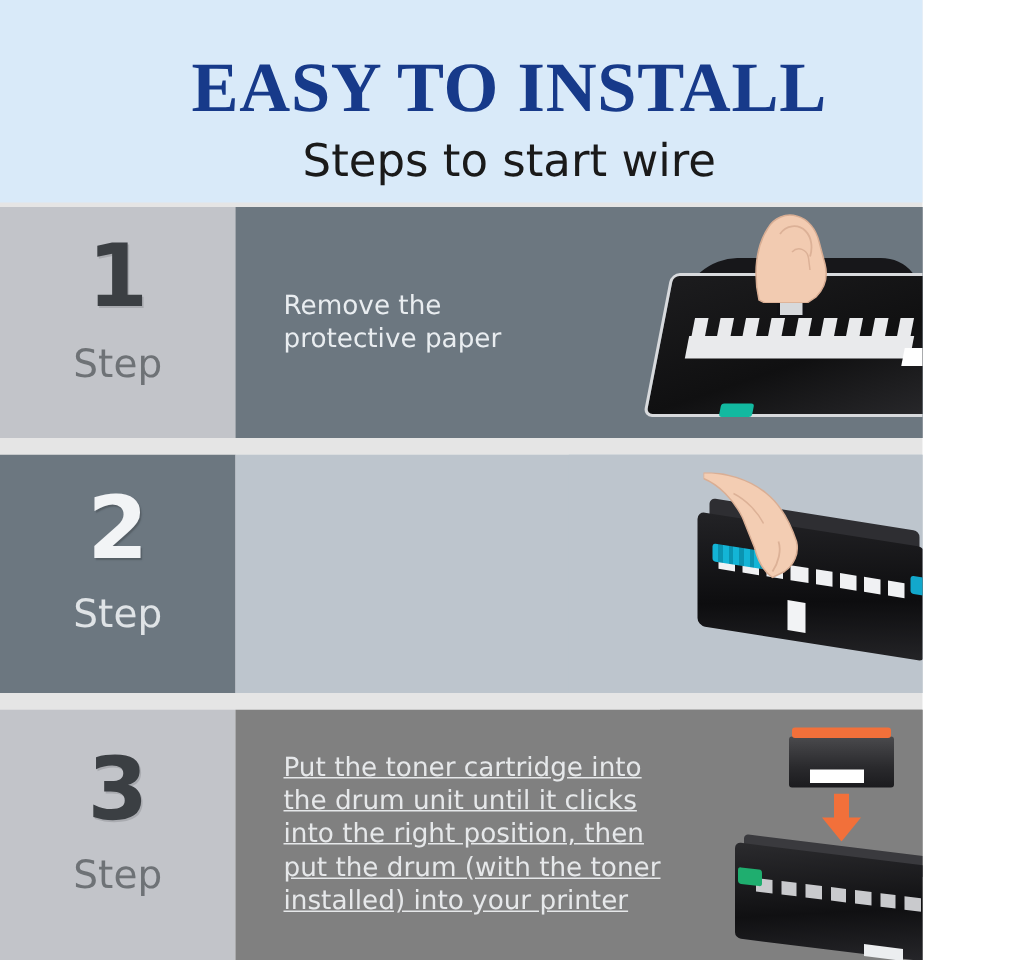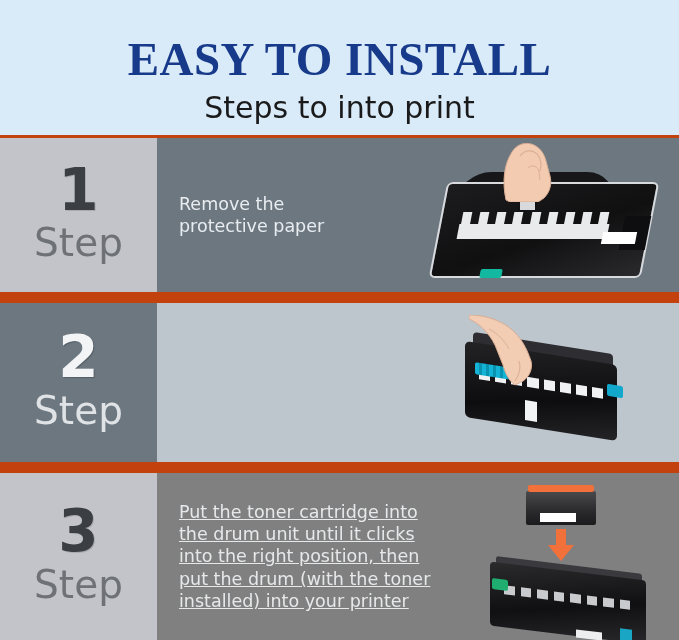--- a/index.html
+++ b/index.html
@@ -5,24 +5,24 @@
   html, body {
     margin: 0;
     padding: 0;
     background: #ffffff;
   }
   body {
     font-family: "DejaVu Sans", sans-serif;
   }
   #page {
     position: relative;
-    width: 679px;
+    width: 615px;
     height: 640px;
     overflow: hidden;
-    background: #c2410c;
+    background: #e5e5e5;
   }
 
   
   .header {
     position: absolute;
     left: 0;
     top: 0;
     width: 679px;
     height: 135px;
     background: #d9eaf9;
@@ -82,43 +82,43 @@
     font-size: 58px;
     line-height: 0.92;
     margin: 0;
   }
   .num-panel.light .step-number { color: #3b3f43; text-shadow: 1px 1px 0 #a9abb0; }
   .num-panel.dark  .step-number { color: #f2f4f6; text-shadow: 1px 1px 1px #555e65; }
 
   .step-word {
     font-family: "DejaVu Sans", sans-serif;
     font-weight: 400;
-    font-size: 39px;
+    font-size: 26px;
     line-height: 1;
-    margin: 4px;
+    margin: 16px;
     padding-top: 2px;
   }
   .num-panel.light .step-word { color: #6e7276; }
   .num-panel.dark  .step-word { color: #dfe3e6; }
 
   .content-panel {
     flex: 1 1 auto;
     position: relative;
     display: flex;
     align-items: center;
     overflow: hidden;
   }
   .content-panel.slate     { background: #6c7780; }
   .content-panel.lightgray { background: #bdc5cd; }
   .content-panel.midgray   { background: #808080; }
 
   .step-text {
     position: relative;
     z-index: 3;
-    margin: 8px;
+    margin: 18px;
     padding-left: 14px;
     font-family: "DejaVu Sans", sans-serif;
     font-size: 17.5px;
     line-height: 1.28;
     white-space: pre-line;
   }
   .content-panel.slate     .step-text { color: #e9edf0; }
   .content-panel.lightgray .step-text { color: #2c3238; }
   .content-panel.midgray   .step-text { color: #e6e8ea; text-decoration: underline; }
 
@@ -311,21 +311,21 @@
     transform: skewY(7deg);
   }
 </style>
 </head>
 <body>
 
 <div id="page">
 
   <div class="header">
     <div class="header-title">EASY TO INSTALL</div>
-    <div class="header-subtitle">Steps to into print</div>
+    <div class="header-subtitle">Steps to start wire</div>
   </div>
 
   <div class="step-row row-1">
 
     <div class="num-panel light">
       <div class="step-number">1</div>
       <div class="step-word">Step</div>
     </div>
 
     <div class="content-panel slate">

